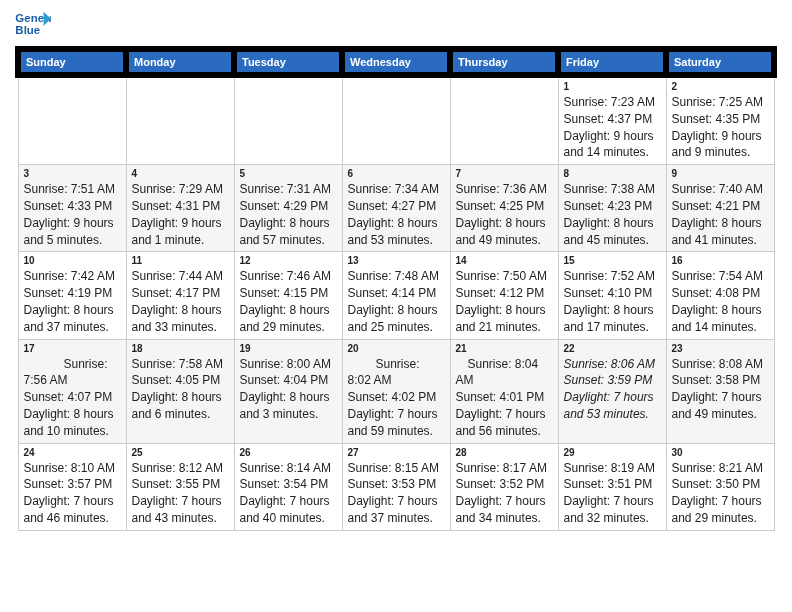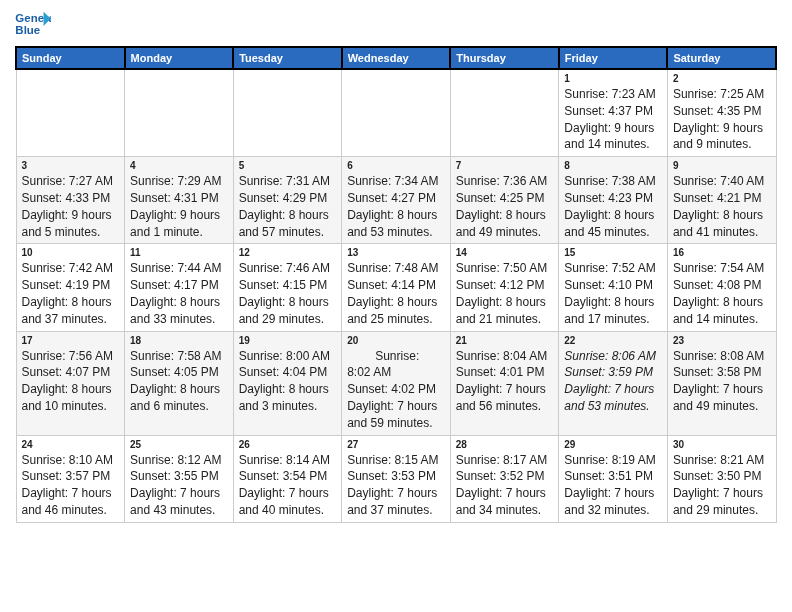--- a/index.html
+++ b/index.html
@@ -47,21 +47,21 @@
       border-collapse: collapse;
       table-layout: fixed;
     }
     thead tr th {
       background-color: #2a6bbf;
       color: #fff;
       font-size: 11px;
       font-weight: bold;
       padding: 4px 5px;
       text-align: left;
-      border: 2px solid #000000;
+      border: 6px solid #000000;
     }
     tbody tr td {
       border: 1px solid #ccc;
       vertical-align: top;
       padding: 3px 5px;
       font-size: 9px;
       color: #222;
       height: 78px;
     }
     tbody tr:nth-child(even) td {
@@ -119,21 +119,21 @@
           <td></td>
           <td></td>
           <td><span class="day-num">1</span><span class="day-info" style="white-space: pre-line;">Sunrise: 7:23 AM
 Sunset: 4:37 PM
 Daylight: 9 hours and 14 minutes.</span></td>
           <td><span class="day-num">2</span><span class="day-info" style="white-space: pre-line;">Sunrise: 7:25 AM
 Sunset: 4:35 PM
 Daylight: 9 hours and 9 minutes.</span></td>
         </tr>
         <tr>
-          <td><span class="day-num">3</span><span class="day-info" style="white-space: pre-line;">Sunrise: 7:27 AM
+          <td><span class="day-num">3</span><span class="day-info" style="white-space: pre-line;">Sunrise: 7:51 AM
 Sunset: 4:33 PM
 Daylight: 9 hours and 5 minutes.</span></td>
           <td><span class="day-num">4</span><span class="day-info" style="white-space: pre-line;">Sunrise: 7:29 AM
 Sunset: 4:31 PM
 Daylight: 9 hours and 1 minute.</span></td>
           <td><span class="day-num">5</span><span class="day-info" style="white-space: pre-line;">Sunrise: 7:31 AM
 Sunset: 4:29 PM
 Daylight: 8 hours and 57 minutes.</span></td>
           <td><span class="day-num">6</span><span class="day-info" style="white-space: pre-line;">Sunrise: 7:34 AM
 Sunset: 4:27 PM
@@ -165,33 +165,33 @@
 Sunset: 4:12 PM
 Daylight: 8 hours and 21 minutes.</span></td>
           <td><span class="day-num">15</span><span class="day-info" style="white-space: pre-line;">Sunrise: 7:52 AM
 Sunset: 4:10 PM
 Daylight: 8 hours and 17 minutes.</span></td>
           <td><span class="day-num">16</span><span class="day-info" style="white-space: pre-line;">Sunrise: 7:54 AM
 Sunset: 4:08 PM
 Daylight: 8 hours and 14 minutes.</span></td>
         </tr>
         <tr>
-          <td><span class="day-num">17</span><span class="day-info" style="white-space: pre-line;">Sunrise: 7:56 AM
+          <td><span class="day-num">17</span><span class="day-info" style="white-space: pre-line; margin-left: 40px;">Sunrise: 7:56 AM
 Sunset: 4:07 PM
 Daylight: 8 hours and 10 minutes.</span></td>
           <td><span class="day-num">18</span><span class="day-info" style="white-space: pre-line;">Sunrise: 7:58 AM
 Sunset: 4:05 PM
 Daylight: 8 hours and 6 minutes.</span></td>
           <td><span class="day-num">19</span><span class="day-info" style="white-space: pre-line;">Sunrise: 8:00 AM
 Sunset: 4:04 PM
 Daylight: 8 hours and 3 minutes.</span></td>
           <td><span class="day-num">20</span><span class="day-info" style="white-space: pre-line; margin-left: 28px;">Sunrise: 8:02 AM
 Sunset: 4:02 PM
 Daylight: 7 hours and 59 minutes.</span></td>
-          <td><span class="day-num">21</span><span class="day-info" style="white-space: pre-line;">Sunrise: 8:04 AM
+          <td><span class="day-num">21</span><span class="day-info" style="white-space: pre-line; margin-left: 12px;">Sunrise: 8:04 AM
 Sunset: 4:01 PM
 Daylight: 7 hours and 56 minutes.</span></td>
           <td><span class="day-num">22</span><span class="day-info" style="white-space: pre-line; font-style: italic;">Sunrise: 8:06 AM
 Sunset: 3:59 PM
 Daylight: 7 hours and 53 minutes.</span></td>
           <td><span class="day-num">23</span><span class="day-info" style="white-space: pre-line;">Sunrise: 8:08 AM
 Sunset: 3:58 PM
 Daylight: 7 hours and 49 minutes.</span></td>
         </tr>
         <tr>

